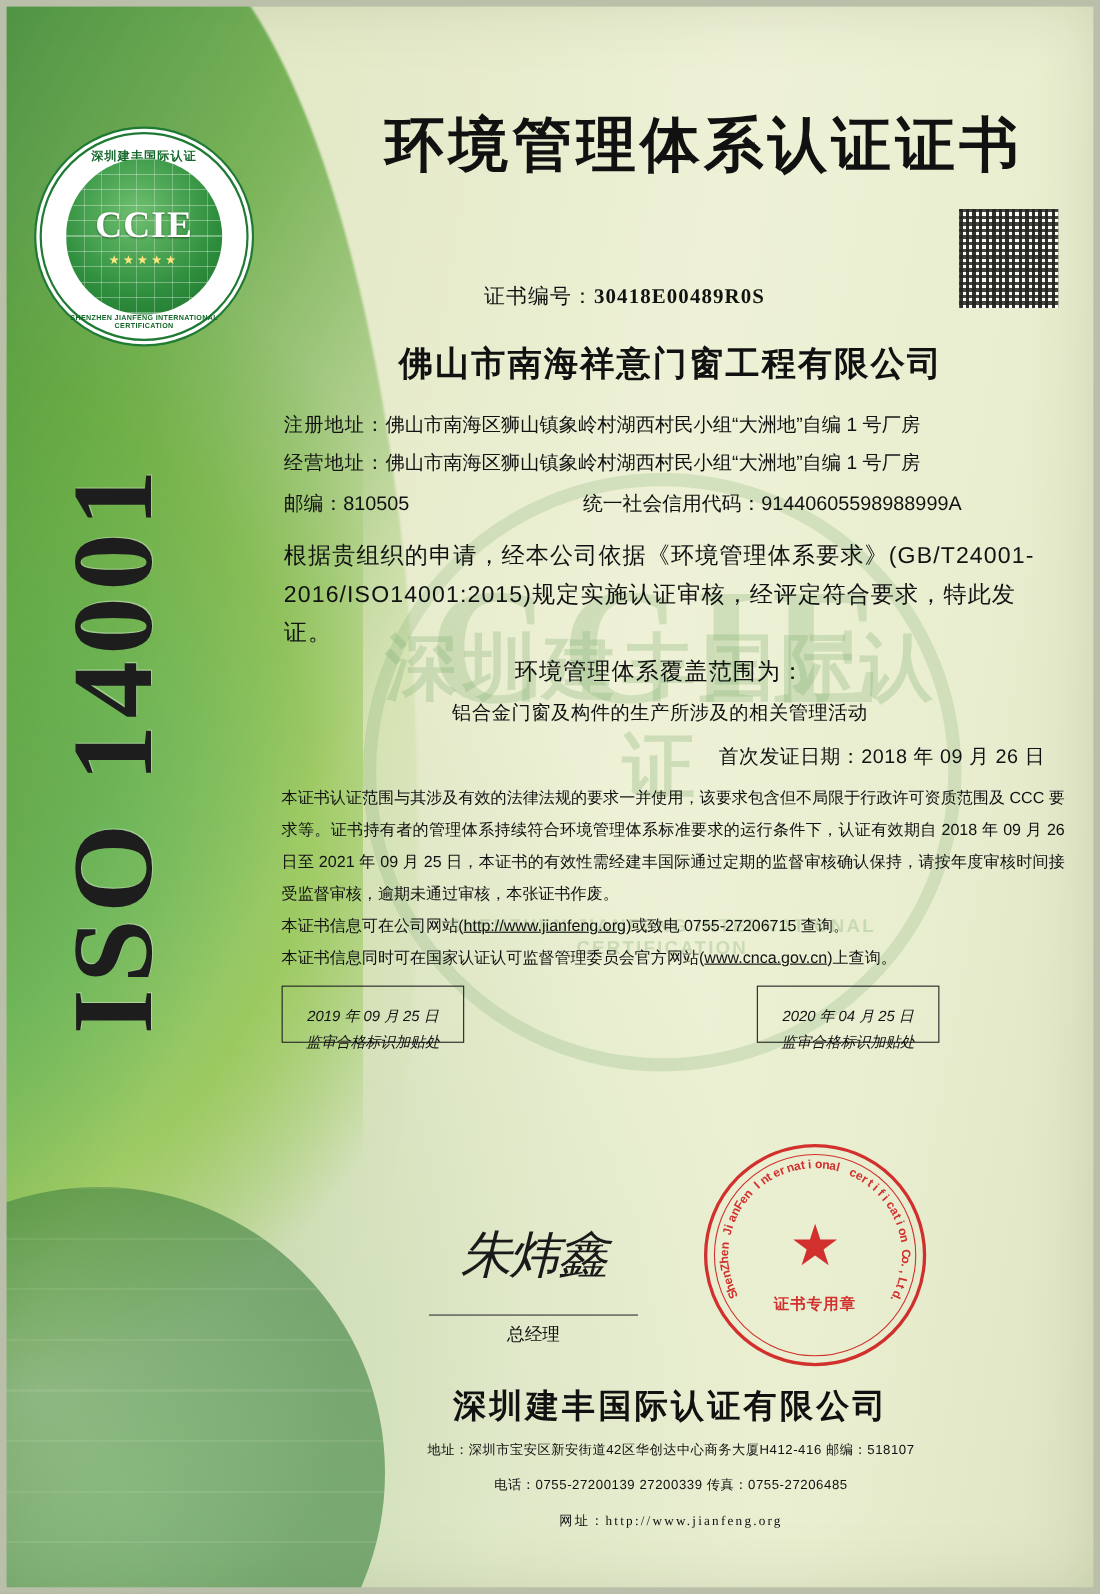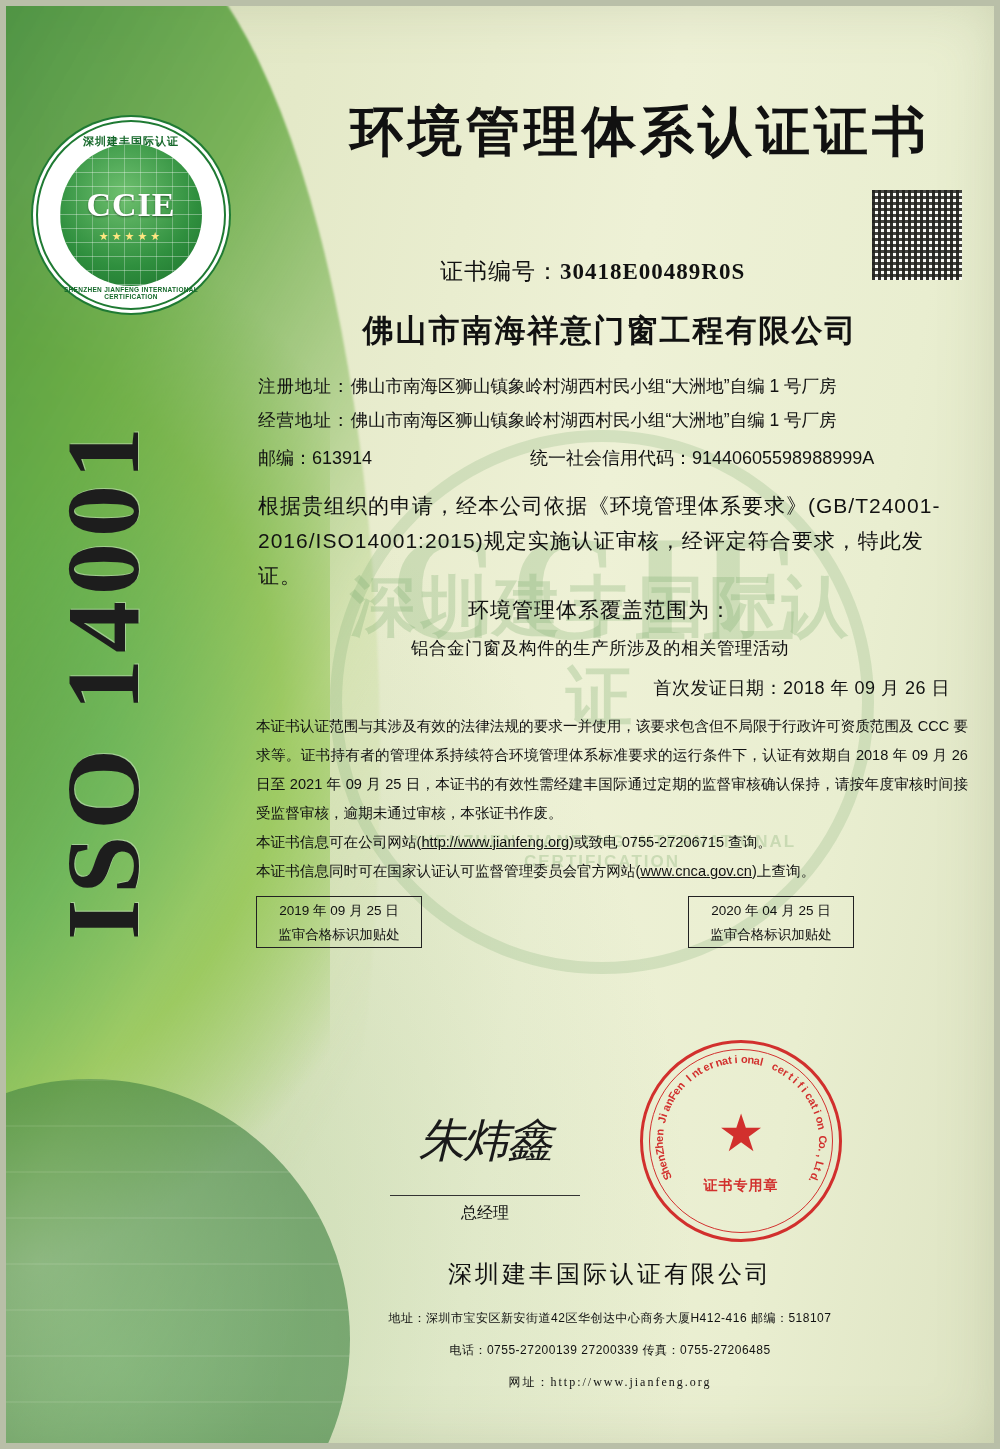--- a/index.html
+++ b/index.html
@@ -130,21 +130,21 @@
   }
   .qr{
     position:absolute;right:8px;top:190px;width:90px;height:90px;
     background:
       repeating-linear-gradient(to right, #111 0 3px, #fff 3px 6px),
       repeating-linear-gradient(to bottom, rgba(0,0,0,.85) 0 3px, rgba(255,255,255,.9) 3px 6px);
     background-blend-mode:multiply;
     opacity:.85;
   }
   .cert-no{
-    position:absolute;left:190px;top:256px;font-size:23px;color:#111;letter-spacing:1px;
+    position:absolute;left:190px;top:256px;font-size:19px;color:#111;letter-spacing:1px;
   }
   .cert-no b{font-family:"Liberation Serif", serif;font-weight:700;}
   .company{
     position:absolute;left:40px;top:310px;width:640px;text-align:center;
     font-family:"Liberation Serif", serif;font-size:31px;font-weight:700;color:#111;letter-spacing:2px;
     white-space:nowrap;
   }
   .addr-row{
     position:absolute;left:8px;font-size:17.5px;color:#111;white-space:nowrap;
   }
@@ -172,21 +172,21 @@
   }
 
   .fineprint{
     position:absolute;left:6px;top:712px;width:712px;
     font-size:14.6px;line-height:29px;color:#111;text-align:justify;
   }
   .fineprint .ul{text-decoration:underline;}
 
   .stamp-box{
     position:absolute;width:166px;height:52px;border:1.5px solid #222;
-    font-size:13.5px;color:#111;text-align:center;line-height:24px;padding-top:2px;box-sizing:border-box;
+    font-size:13.5px;color:#111;text-align:center;line-height:24px;padding-top:15px;box-sizing:border-box;font-style:italic;
   }
   .stamp-box.left{left:6px;top:896px;}
   .stamp-box.right{left:438px;top:896px;}
 
   .signature{
     position:absolute;left:100px;top:1110px;width:270px;text-align:center;
     font-family:"Liberation Serif", serif;font-size:46px;color:#1a1a1a;
     font-style:italic;letter-spacing:-2px;
   }
   .sig-line{position:absolute;left:140px;top:1195px;width:190px;border-top:1px solid #333;}
@@ -206,21 +206,21 @@
   }
   .seal .bottom-txt{
     position:absolute;left:0;right:0;bottom:44px;text-align:center;font-size:14px;letter-spacing:1px;font-weight:700;
   }
   .seal .ring b{
     position:absolute;left:50%;top:50%;transform-origin:0 0;white-space:nowrap;font-size:11px;font-weight:700;
   }
 
   .issuer{
     position:absolute;left:0;top:1258px;width:720px;text-align:center;
-    font-family:"Liberation Serif", serif;font-size:24px;font-weight:400;color:#111;letter-spacing:3px;
+    font-family:"Liberation Serif", serif;font-size:30px;font-weight:700;color:#111;letter-spacing:3px;
   }
   .footer-line{
     position:absolute;left:0;width:720px;text-align:center;font-size:12px;color:#111;letter-spacing:.5px;
   }
   .f1{top:1310px;}
   .f2{top:1342px;}
   .f3{top:1374px;font-family:"Liberation Serif", serif;letter-spacing:2px;}
 </style>
 </head>
 <body>
@@ -263,21 +263,21 @@
 
     <div class="addr-row addr1">
       <span class="lbl">注册地址：</span><span>佛山市南海区狮山镇象岭村湖西村民小组“大洲地”自编 1 号厂房</span>
     </div>
 
     <div class="addr-row addr2">
       <span class="lbl">经营地址：</span><span>佛山市南海区狮山镇象岭村湖西村民小组“大洲地”自编 1 号厂房</span>
     </div>
 
     <div class="post">
-      <span>邮编：</span><span>613914</span>
+      <span>邮编：</span><span>810505</span>
     </div>
 
     <div class="credit">
       <span>统一社会信用代码：</span><span>91440605598988999A</span>
     </div>
 
     <div class="para">根据贵组织的申请，经本公司依据《环境管理体系要求》(GB/T24001-2016/ISO14001:2015)规定实施认证审核，经评定符合要求，特此发证。</div>
 
     <div class="scope-title">环境管理体系覆盖范围为：</div>
     <div class="scope-body">铝合金门窗及构件的生产所涉及的相关管理活动</div>

